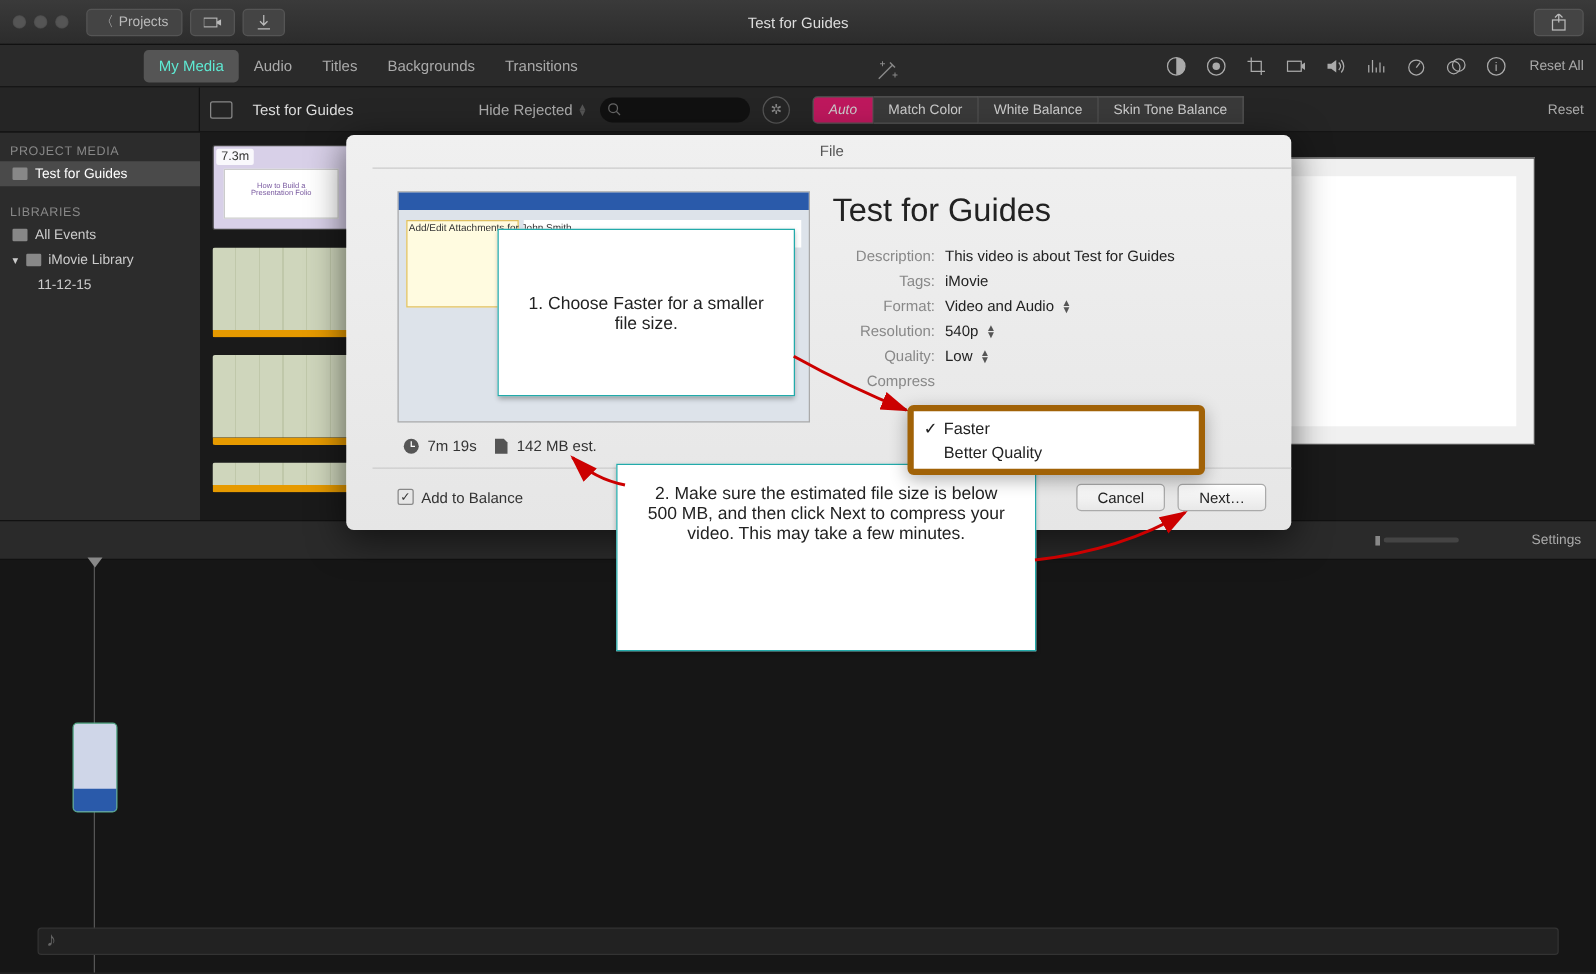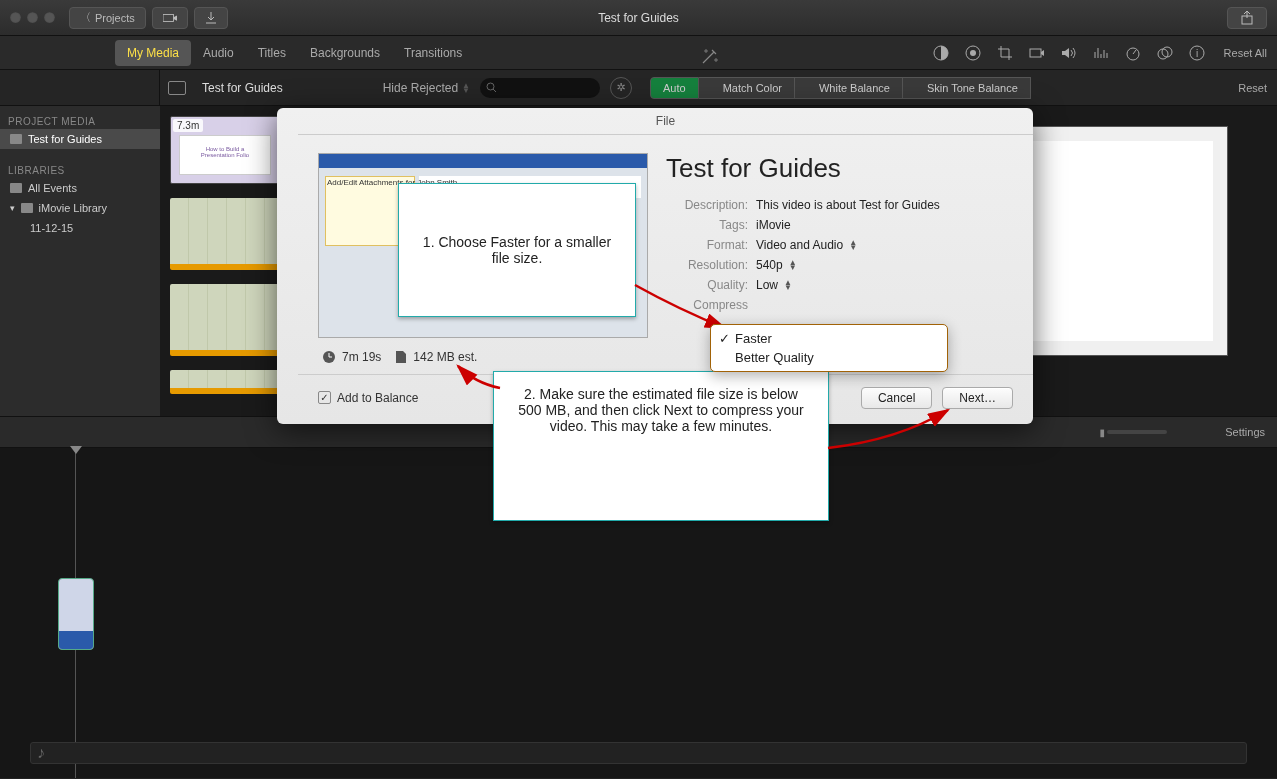--- a/index.html
+++ b/index.html
@@ -9,42 +9,42 @@
   .titlebar { height: 36px; background: linear-gradient(#3a3a3a,#2c2c2c); display: flex; align-items: center; padding: 0 10px; border-bottom: 1px solid #111; position: relative; }
   .traffic { display: flex; gap: 6px; margin-right: 14px; }
   .dot { width: 11px; height: 11px; border-radius: 50%; background: #555; box-shadow: inset 0 0 1px #222; }
   .tb-btn { background: #444; border: 1px solid #555; border-radius: 4px; height: 22px; display: flex; align-items: center; justify-content: center; color: #bbb; font-size: 11px; padding: 0 10px; margin-right: 6px; cursor: pointer; }
   .window-title { position: absolute; left: 50%; transform: translateX(-50%); color: #ddd; font-size: 12px; }
   .share-top { position: absolute; right: 10px; top: 7px; width: 40px; height: 22px; background: #444; border: 1px solid #555; border-radius: 4px; display: flex; align-items: center; justify-content: center; }
 
   
   .tabsrow { height: 34px; background: #2a2a2a; display: flex; align-items: center; padding: 0 10px; border-bottom: 1px solid #111; position: relative; }
   .tab { color: #aaa; font-size: 12px; padding: 6px 12px; cursor: pointer; border-radius: 4px; }
-  .tab.active { background: #555; color: #fde047; }
+  .tab.active { background: #555; color: #5eead4; }
   .tabs-left { margin-left: 105px; display: flex; }
   .tools-right { position: absolute; right: 10px; display: flex; gap: 14px; align-items: center; }
   .tool-icon { width: 18px; height: 18px; color: #aaa; display: flex; align-items: center; justify-content: center; }
   .reset-all { color: #aaa; font-size: 11px; margin-left: 4px; }
   .wand { position: absolute; left: 700px; top: 10px; color: #888; }
 
   
   .subbar { height: 36px; background: #252525; display: flex; align-items: center; border-bottom: 1px solid #111; position: relative; }
   .subbar-left { width: 160px; height: 100%; border-right: 1px solid #111; }
   .subbar-mid { flex: 1; display: flex; align-items: center; padding: 0 8px; gap: 10px; }
   .sq-icon { width: 18px; height: 14px; border: 1px solid #888; border-radius: 2px; }
   .clipname { color: #ddd; font-size: 12px; margin-left: 6px; }
   .hide-rej { margin-left: auto; color: #aaa; font-size: 12px; display: flex; align-items: center; gap: 4px; }
   .search-box { width: 120px; height: 20px; background: #111; border-radius: 10px; display: flex; align-items: center; padding: 0 6px; }
   .gear-sub { width: 22px; height: 22px; border: 1px solid #555; border-radius: 11px; display: flex; align-items: center; justify-content: center; color: #888; font-size: 11px; }
   .subbar-right { width: 637px; display: flex; align-items: center; padding: 0 10px; gap: 0; }
   .seg { background: #3a3a3a; border: 1px solid #555; height: 22px; font-size: 11px; color: #ccc; padding: 0 12px; display: flex; align-items: center; cursor: pointer; }
   .seg:first-child { border-radius: 4px 0 0 4px; }
   .seg:last-child { border-radius: 0 4px 4px 0; }
-  .seg + .seg { border-left: none; padding-left: 24px; }
-  .seg.active { background: #15803d; }
+  .seg + .seg { border-left: none; }
+  .seg.active { background: #be185d; font-style: italic; }
   .reset { margin-left: auto; color: #aaa; font-size: 11px; }
 
   
   .main { display: flex; height: 310px; }
   .sidebar { width: 160px; background: #2c2c2c; padding-top: 4px; font-size: 11px; }
   .side-hdr { color: #888; font-size: 10px; padding: 6px 8px 2px; letter-spacing: 0.5px; }
   .side-item { padding: 4px 10px; color: #ccc; display: flex; align-items: center; gap: 6px; cursor: pointer; }
   .side-item.sel { background: #4a4a4a; color: #fff; }
   .side-sub { padding-left: 30px; }
   .tiny-icon { width: 12px; height: 10px; background: #888; border-radius: 1px; }
@@ -82,21 +82,21 @@
   .fld-label { width: 82px; text-align: right; color: #888; margin-right: 8px; }
   .fld-val { color: #222; display: flex; align-items: center; gap: 6px; }
   .sel-arrows { font-size: 8px; line-height: 5px; color: #555; display: flex; flex-direction: column; }
   .dlg-meta { padding: 0 24px; display: flex; align-items: center; gap: 14px; font-size: 12px; color: #333; }
   .dlg-foot { display: flex; align-items: center; padding: 10px 20px; border-top: 1px solid #ccc; height: 46px; }
   .chk { width: 13px; height: 13px; border: 1px solid #888; border-radius: 2px; display: inline-flex; align-items: center; justify-content: center; font-size: 10px; margin-right: 6px; }
   .dlg-btn { background: linear-gradient(#fdfdfd,#e8e8e8); border: 1px solid #aaa; border-radius: 4px; height: 22px; padding: 0 16px; font-size: 12px; color: #222; cursor: pointer; box-shadow: 0 1px 0 #fff inset; }
   .dlg-foot .spacer { flex: 1; }
 
   
-  .menu { position: absolute; left: 710px; top: 324px; width: 238px; background: #fff; border: 1px solid #a16207; border-radius: 5px; box-shadow: 0 4px 14px rgba(0,0,0,0.3); z-index: 50; padding: 4px 0; }
+  .menu { position: absolute; left: 726px; top: 324px; width: 238px; background: #fff; border: 5px solid #a16207; border-radius: 5px; box-shadow: 0 4px 14px rgba(0,0,0,0.3); z-index: 50; padding: 4px 0; }
   .menu-item { font-size: 13px; color: #222; padding: 2px 14px 2px 24px; position: relative; cursor: pointer; }
   .menu-item.check::before { content: "✓"; position: absolute; left: 8px; }
 
   
   .callout { position: absolute; background: #fff; border: 1.5px solid #2aa; padding: 14px 18px; font-size: 14px; color: #222; text-align: center; z-index: 40; box-shadow: 0 2px 4px rgba(0,0,0,0.3); }
   #callout1 { left: 398px; top: 183px; width: 238px; height: 134px; display: flex; align-items: center; }
   #callout2 { left: 493px; top: 371px; width: 336px; height: 150px; display: flex; align-items: flex-start; }
 
   
   .arrow { position: absolute; z-index: 45; pointer-events: none; }

